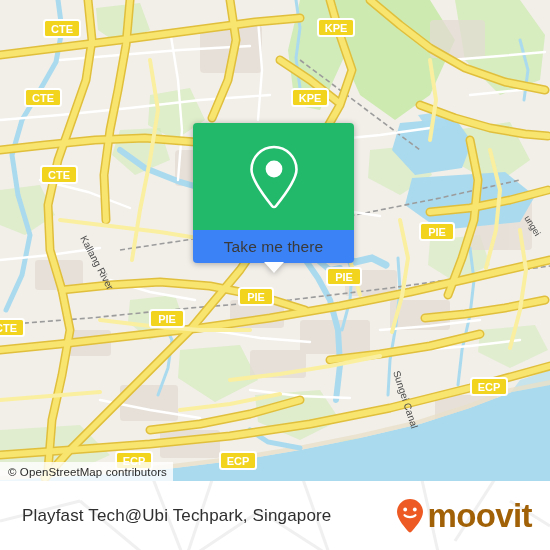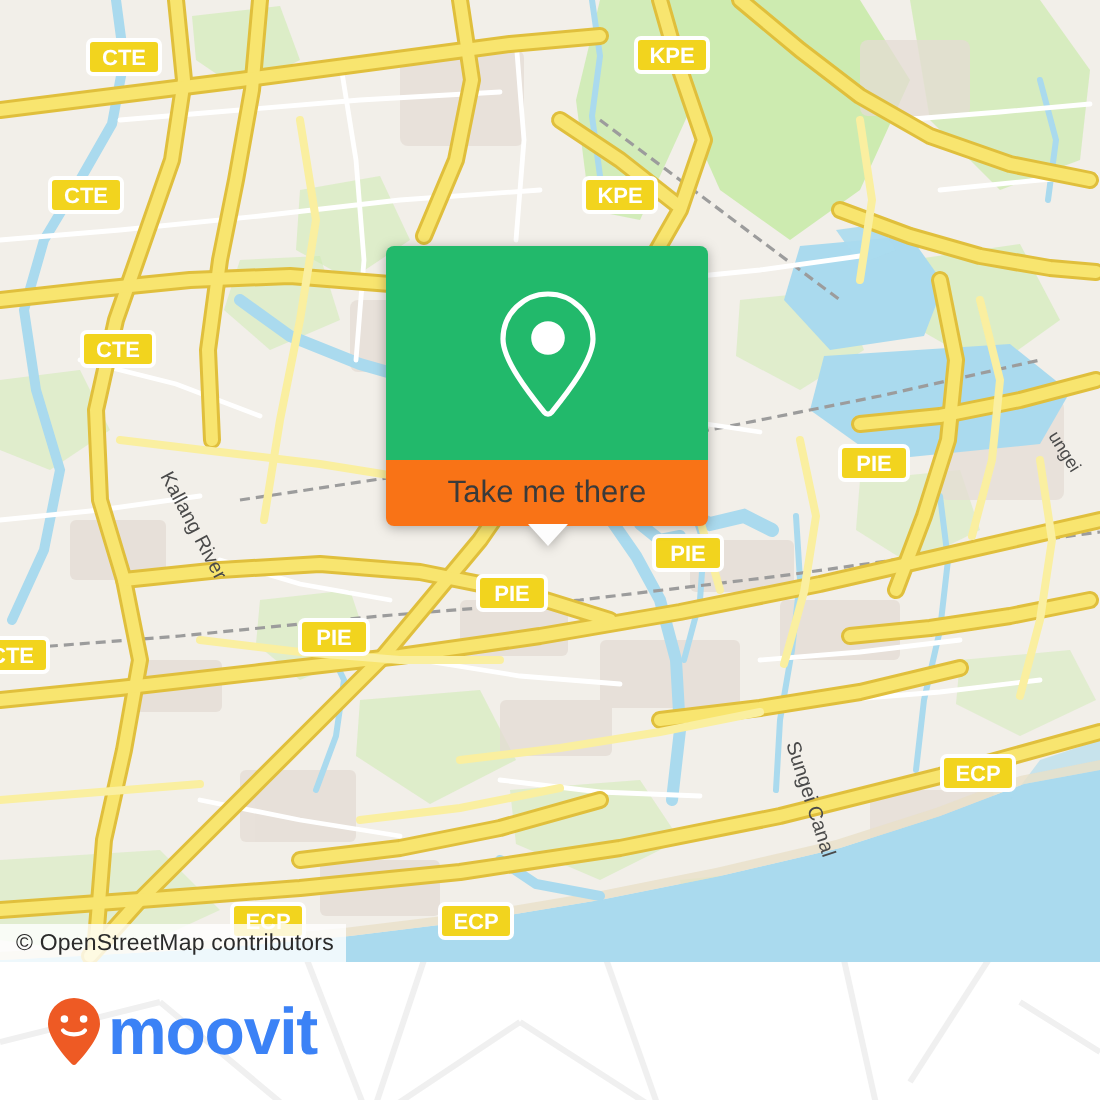--- a/index.html
+++ b/index.html
@@ -54,21 +54,21 @@
   #popup-green {
     height: 107px;
     background: #22b96b;
     border-radius: 4px 4px 0 0;
     display: flex;
     align-items: center;
     justify-content: center;
   }
   #popup-white {
     height: 33px;
-    background: #f97316;
+    background: #3b82f6;
     border-radius: 0 0 4px 4px;
     display: flex;
     align-items: center;
     justify-content: center;
     position: relative;
   }
   #popup-label {
     font-size: 15.5px;
     color: #3a3a3a;
     letter-spacing: 0.1px;
@@ -119,21 +119,21 @@
   }
   #brand {
     display: flex;
     align-items: center;
     gap: 2px;
   }
   #brand-wordmark {
     font-size: 33px;
     line-height: 1;
     font-weight: bold;
-    color: #3b82f6;
+    color: #a16207;
     letter-spacing: -0.6px;
   }
 </style>
 </head>
 <body>
 
 <div id="page">
 
   <div id="map">
     <svg width="550" height="481" viewBox="0 0 550 481" xmlns="http://www.w3.org/2000/svg">
@@ -399,20 +399,21 @@
         <path d="M260 30 L330 75"></path>
         <path d="M330 75 L300 -10"></path>
         <path d="M420 -10 L440 80"></path>
         <path d="M500 -10 L455 60"></path>
         <path d="M0 40 L80 20"></path>
         <path d="M80 20 L140 70"></path>
         <path d="M510 20 L550 45"></path>
       </g>
     </svg>
     <div id="footer-inner">
+      <div id="footer-title">Playfast Tech@Ubi Techpark, Singapore</div>
       <div id="brand">
         <svg width="30" height="36" viewBox="0 0 30 36">
           <path d="M15 1 C7.8 1 2 6.8 2 14 C2 21.2 11.3 31.2 13.9 34 C14.5 34.6 15.5 34.6 16.1 34 C18.7 31.2 28 21.2 28 14 C28 6.8 22.2 1 15 1 Z" fill="#EE5A24"></path>
           <circle cx="10.2" cy="11.5" r="1.9" fill="#ffffff"></circle>
           <circle cx="19.8" cy="11.5" r="1.9" fill="#ffffff"></circle>
           <path d="M9.5 17.2 C11.3 19.8 18.7 19.8 20.5 17.2" stroke="#ffffff" stroke-width="2.1" fill="none" stroke-linecap="round"></path>
         </svg>
         <span id="brand-wordmark">moovit</span>
       </div>
     </div>

